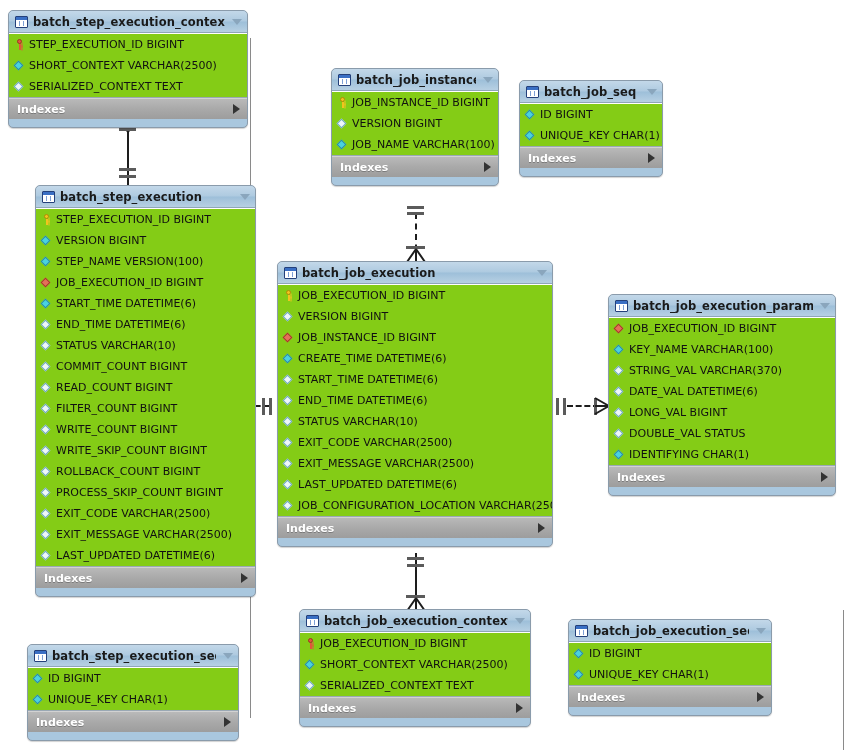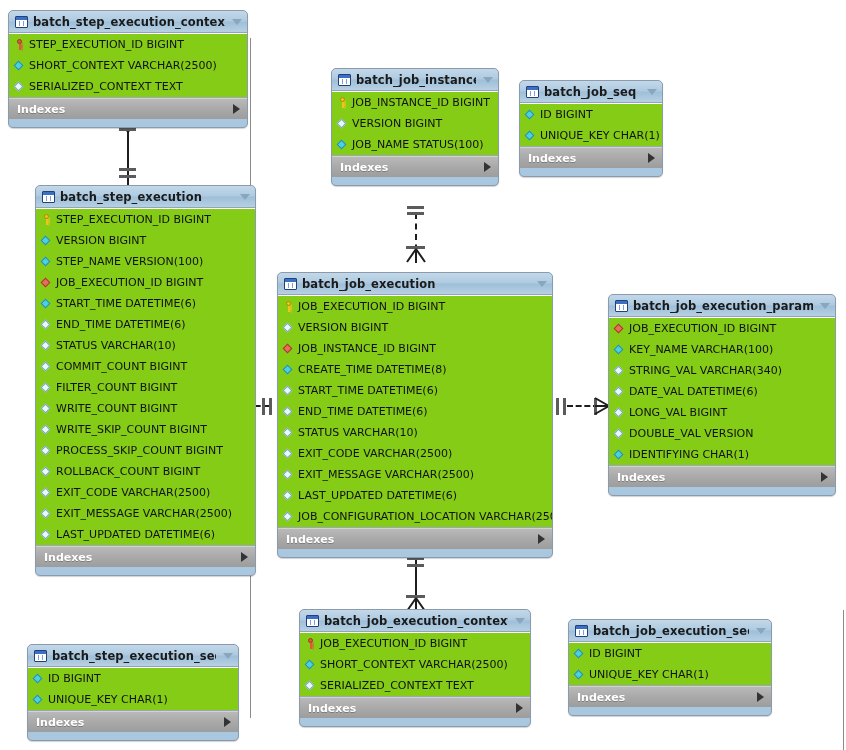--- a/index.html
+++ b/index.html
@@ -268,21 +268,21 @@
           <div class="col">
             <span class="gly dia hollow">
               <i></i>
             </span>
             <span class="cname">VERSION BIGINT</span>
           </div>
           <div class="col">
             <span class="gly dia solid">
               <i></i>
             </span>
-            <span class="cname">JOB_NAME STATUS(100)</span>
+            <span class="cname">JOB_NAME VARCHAR(100)</span>
           </div>
         </div>
         <div class="idxbar">
           <span class="ilbl">Indexes</span>
           <span class="itri"></span>
         </div>
       </div>
       <div class="tbl" style="left: 519px; top: 80px; width: 144px;">
         <div class="hdr">
           <span class="tbl-icon"></span>
@@ -358,71 +358,77 @@
           <div class="col">
             <span class="gly dia hollow">
               <i></i>
             </span>
             <span class="cname">COMMIT_COUNT BIGINT</span>
           </div>
           <div class="col">
             <span class="gly dia hollow">
               <i></i>
             </span>
+            <span class="cname">READ_COUNT BIGINT</span>
+          </div>
+          <div class="col">
+            <span class="gly dia hollow">
+              <i></i>
+            </span>
             <span class="cname">FILTER_COUNT BIGINT</span>
           </div>
           <div class="col">
             <span class="gly dia hollow">
               <i></i>
             </span>
             <span class="cname">WRITE_COUNT BIGINT</span>
           </div>
           <div class="col">
             <span class="gly dia hollow">
               <i></i>
             </span>
             <span class="cname">WRITE_SKIP_COUNT BIGINT</span>
           </div>
           <div class="col">
             <span class="gly dia hollow">
               <i></i>
             </span>
+            <span class="cname">ROLLBACK_COUNT BIGINT</span>
+          </div>
+          <div class="col">
+            <span class="gly dia hollow">
+              <i></i>
+            </span>
             <span class="cname">PROCESS_SKIP_COUNT BIGINT</span>
           </div>
           <div class="col">
             <span class="gly dia hollow">
               <i></i>
             </span>
-            <span class="cname">ROLLBACK_COUNT BIGINT</span>
-          </div>
-          <div class="col">
-            <span class="gly dia hollow">
-              <i></i>
-            </span>
             <span class="cname">EXIT_CODE VARCHAR(2500)</span>
           </div>
           <div class="col">
             <span class="gly dia hollow">
               <i></i>
             </span>
             <span class="cname">EXIT_MESSAGE VARCHAR(2500)</span>
           </div>
           <div class="col">
             <span class="gly dia hollow">
               <i></i>
             </span>
             <span class="cname">LAST_UPDATED DATETIME(6)</span>
           </div>
         </div>
         <div class="idxbar">
           <span class="ilbl">Indexes</span>
           <span class="itri"></span>
         </div>
       </div>
-      <div class="tbl" style="left: 277px; top: 261px; width: 276px; margin-top: 11px;">
+      <div class="tbl" style="left: 277px; top: 261px; width: 276px;">
         <div class="hdr">
           <span class="tbl-icon"></span>
           <span class="tname">batch_job_execution</span>
           <span class="caret"></span>
         </div>
         <div class="cols">
           <div class="col">
             <span class="gly pk-y"></span>
             <span class="cname">JOB_EXECUTION_ID BIGINT</span>
           </div>
@@ -435,21 +441,21 @@
           <div class="col">
             <span class="gly dia fk">
               <i></i>
             </span>
             <span class="cname">JOB_INSTANCE_ID BIGINT</span>
           </div>
           <div class="col">
             <span class="gly dia solid">
               <i></i>
             </span>
-            <span class="cname">CREATE_TIME DATETIME(8)</span>
+            <span class="cname">CREATE_TIME DATETIME(6)</span>
           </div>
           <div class="col">
             <span class="gly dia hollow">
               <i></i>
             </span>
             <span class="cname">START_TIME DATETIME(6)</span>
           </div>
           <div class="col">
             <span class="gly dia hollow">
               <i></i>
@@ -508,39 +514,39 @@
           <div class="col">
             <span class="gly dia solid">
               <i></i>
             </span>
             <span class="cname">KEY_NAME VARCHAR(100)</span>
           </div>
           <div class="col">
             <span class="gly dia hollow">
               <i></i>
             </span>
-            <span class="cname">STRING_VAL VARCHAR(340)</span>
+            <span class="cname">STRING_VAL VARCHAR(370)</span>
           </div>
           <div class="col">
             <span class="gly dia hollow">
               <i></i>
             </span>
             <span class="cname">DATE_VAL DATETIME(6)</span>
           </div>
           <div class="col">
             <span class="gly dia hollow">
               <i></i>
             </span>
             <span class="cname">LONG_VAL BIGINT</span>
           </div>
           <div class="col">
             <span class="gly dia hollow">
               <i></i>
             </span>
-            <span class="cname">DOUBLE_VAL VERSION</span>
+            <span class="cname">DOUBLE_VAL STATUS</span>
           </div>
           <div class="col">
             <span class="gly dia solid">
               <i></i>
             </span>
             <span class="cname">IDENTIFYING CHAR(1)</span>
           </div>
         </div>
         <div class="idxbar">
           <span class="ilbl">Indexes</span>

